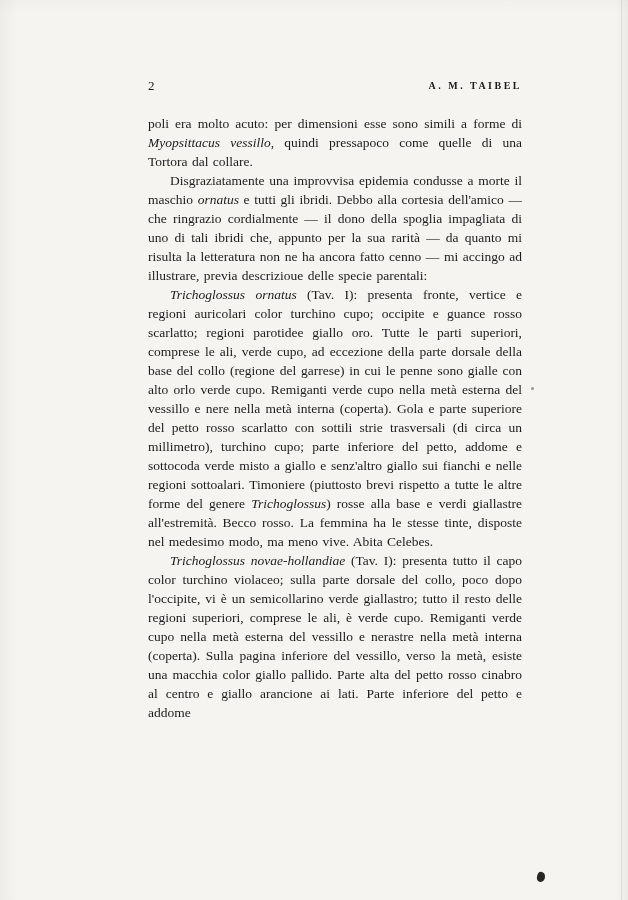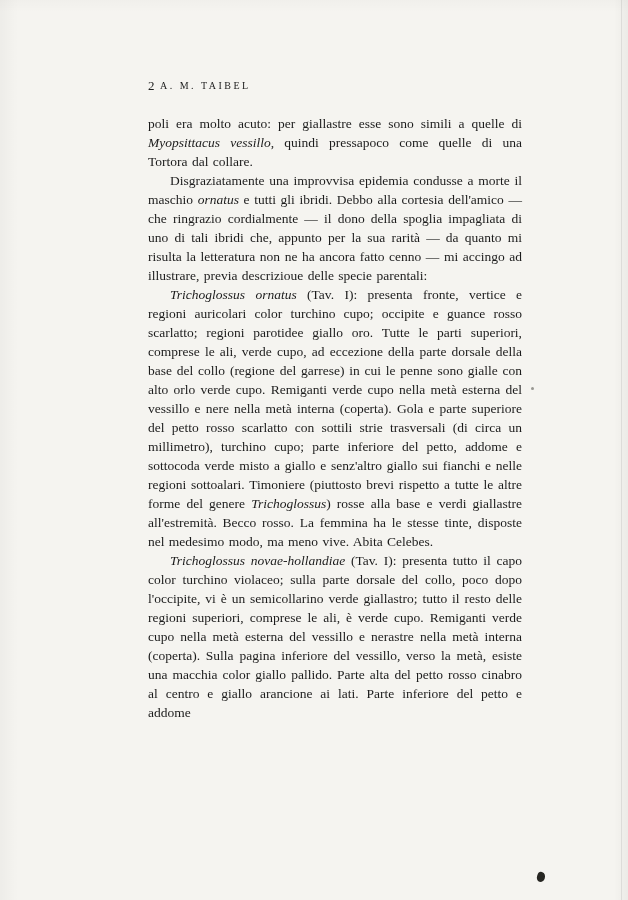--- a/index.html
+++ b/index.html
@@ -48,26 +48,26 @@
   }
   .page-number {
     position: absolute;
     left: 0;
     top: 0;
     font-size: 13px;
     letter-spacing: 0.5px;
   }
   .running-head-title {
     position: absolute;
-    left: 12px;
+    left: 4px;
     right: 0;
     top: 2px;
-    text-align: left;
+    text-align: right;
     font-size: 10px;
-    font-weight: normal;
+    font-weight: bold;
     letter-spacing: 2.5px;
   }
   .text-block {
     font-size: 13.5px;
     line-height: 19px;
     text-align: justify;
     word-spacing: 1px;
   }
   .para { margin: 0; }
   .para.indent { text-indent: 22px; }
@@ -97,21 +97,21 @@
   <div class="edge-line"></div>
 
   <div class="content">
     <div class="running-header">
       <span class="page-number">2</span>
       <span class="running-head-title">A. M. TAIBEL</span>
     </div>
 
     <div class="text-block">
 
-    <p class="para"><span class="">poli era molto acuto: per giallastre esse sono simili a quelle di </span><span class="italic">Myopsittacus vessillo</span><span class="">, quindi pressapoco come quelle di una Tortora dal collare.</span></p>
+    <p class="para"><span class="">poli era molto acuto: per dimensioni esse sono simili a forme di </span><span class="italic">Myopsittacus vessillo</span><span class="">, quindi pressapoco come quelle di una Tortora dal collare.</span></p>
         <p class="para indent"><span class="">Disgraziatamente una improvvisa epidemia condusse a morte il maschio </span><span class="italic">ornatus</span><span class=""> e tutti gli ibridi. Debbo alla cortesia dell'amico — che ringrazio cordialmente — il dono della spoglia impagliata di uno di tali ibridi che, appunto per la sua rarità — da quanto mi risulta la letteratura non ne ha ancora fatto cenno — mi accingo ad illustrare, previa descrizioue delle specie parentali:</span></p>
         <p class="para indent"><span class="italic">Trichoglossus ornatus</span><span class=""> (Tav. I): presenta fronte, vertice e regioni auricolari color turchino cupo; occipite e guance rosso scarlatto; regioni parotidee giallo oro. Tutte le parti superiori, comprese le ali, verde cupo, ad eccezione della parte dorsale della base del collo (regione del garrese) in cui le penne sono gialle con alto orlo verde cupo. Remiganti verde cupo nella metà esterna del vessillo e nere nella metà interna (coperta). Gola e parte superiore del petto rosso scarlatto con sottili strie trasversali (di circa un millimetro), turchino cupo; parte inferiore del petto, addome e sottocoda verde misto a giallo e senz'altro giallo sui fianchi e nelle regioni sottoalari. Timoniere (piuttosto brevi rispetto a tutte le altre forme del genere </span><span class="italic">Trichoglossus</span><span class="">) rosse alla base e verdi giallastre all'estremità. Becco rosso. La femmina ha le stesse tinte, disposte nel medesimo modo, ma meno vive. Abita Celebes.</span></p>
         <p class="para indent"><span class="italic">Trichoglossus novae-hollandiae</span><span class=""> (Tav. I): presenta tutto il capo color turchino violaceo; sulla parte dorsale del collo, poco dopo l'occipite, vi è un semicollarino verde giallastro; tutto il resto delle regioni superiori, comprese le ali, è verde cupo. Remiganti verde cupo nella metà esterna del vessillo e nerastre nella metà interna (coperta). Sulla pagina inferiore del vessillo, verso la metà, esiste una macchia color giallo pallido. Parte alta del petto rosso cinabro al centro e giallo arancione ai lati. Parte inferiore del petto e addome</span></p>
       </div>
   </div>
 
   <div class="speck speck-mid"></div>
   <div class="speck speck-bottom"></div>
 </div>
 

